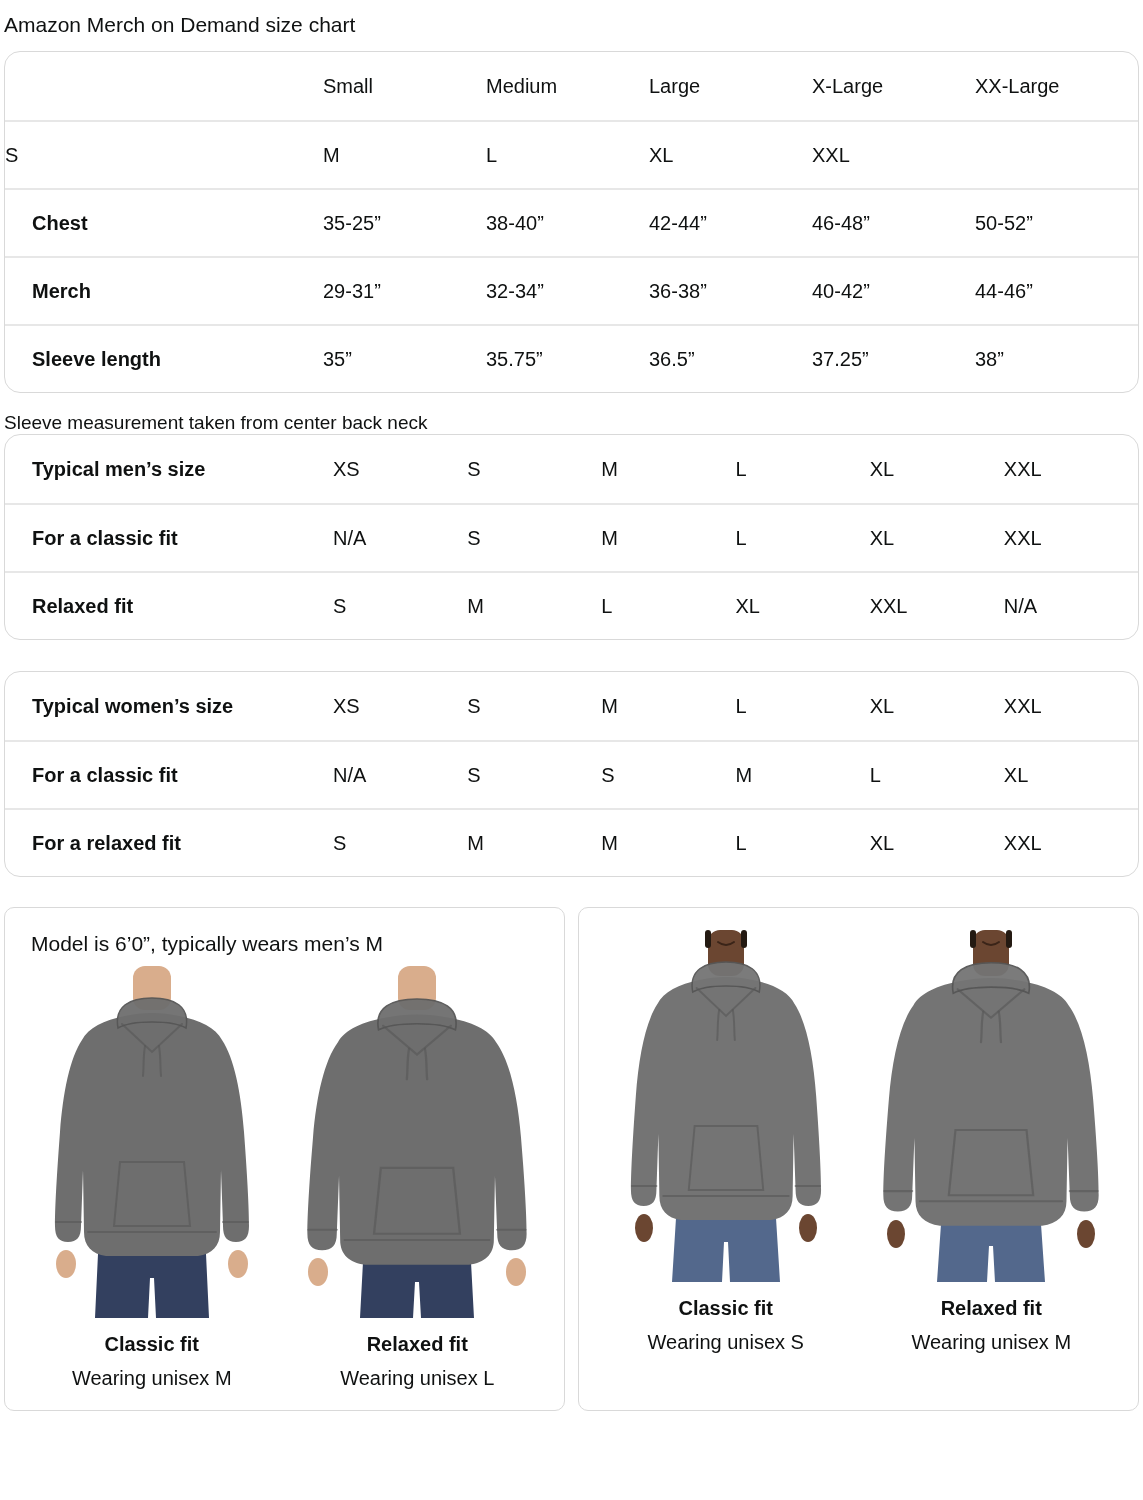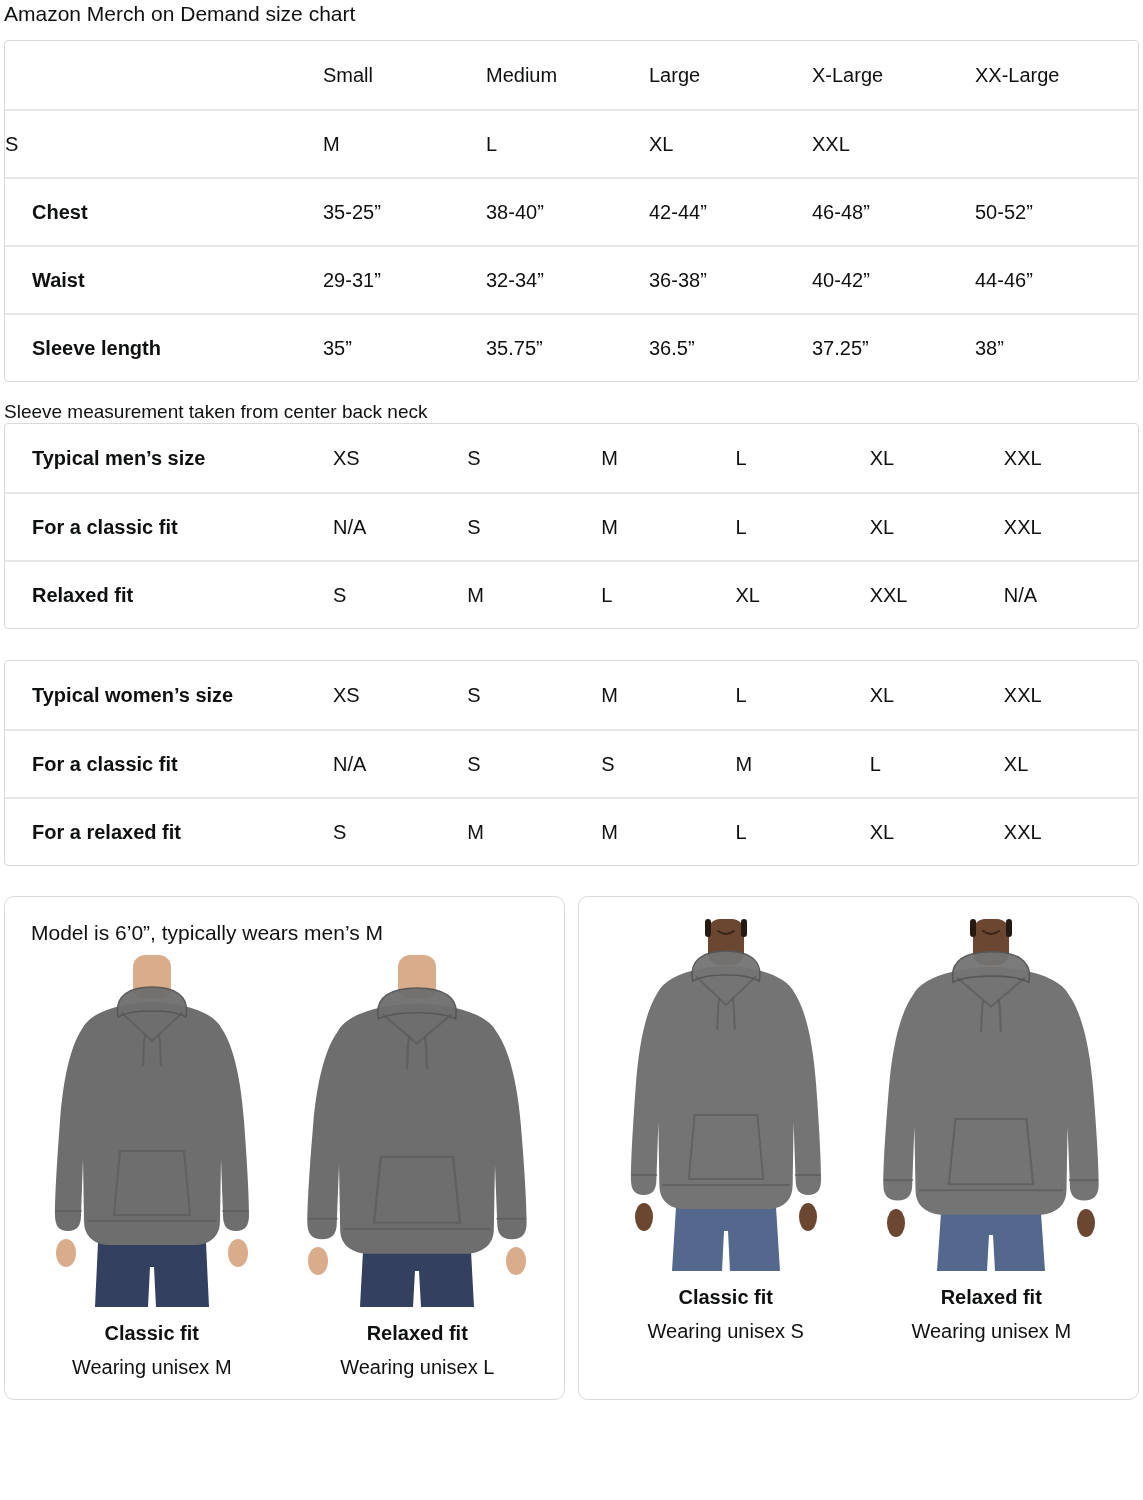--- a/index.html
+++ b/index.html
@@ -10,25 +10,25 @@
   }
   *{box-sizing:border-box;}
   html,body{margin:0;padding:0;background:#fff;}
   body{
     width:1143px; color:var(--text);
     font-family:"Liberation Sans", sans-serif;
     -webkit-font-smoothing:antialiased;
   }
   .page{padding:2px 4px 10px 4px;}
 
-  .page-title{font-size:21px;font-weight:400;margin:0 0 14px 0;}
+  .page-title{font-size:21px;font-weight:400;margin:11px 0 14px 0;}
 
   .tbl{
     border:1px solid var(--table-border);
-    border-radius:4px;
+    border-radius:16px;
     overflow:hidden;
     background:#fff;
   }
   .tbl .row{
     display:grid;
     grid-template-columns:318px repeat(5,1fr);
     height:68px;
     align-items:center;
     border-top:2px solid var(--row-separator);
   }
@@ -83,21 +83,21 @@
     </div>
     <div class="row">
       <div class="cell label">Chest</div>
       <div class="cell">35-25”</div>
       <div class="cell">38-40”</div>
       <div class="cell">42-44”</div>
       <div class="cell">46-48”</div>
       <div class="cell">50-52”</div>
     </div>
     <div class="row">
-      <div class="cell label">Waist</div>
+      <div class="cell label">Merch</div>
       <div class="cell">29-31”</div>
       <div class="cell">32-34”</div>
       <div class="cell">36-38”</div>
       <div class="cell">40-42”</div>
       <div class="cell">44-46”</div>
     </div>
     <div class="row">
       <div class="cell label">Sleeve length</div>
       <div class="cell">35”</div>
       <div class="cell">35.75”</div>

